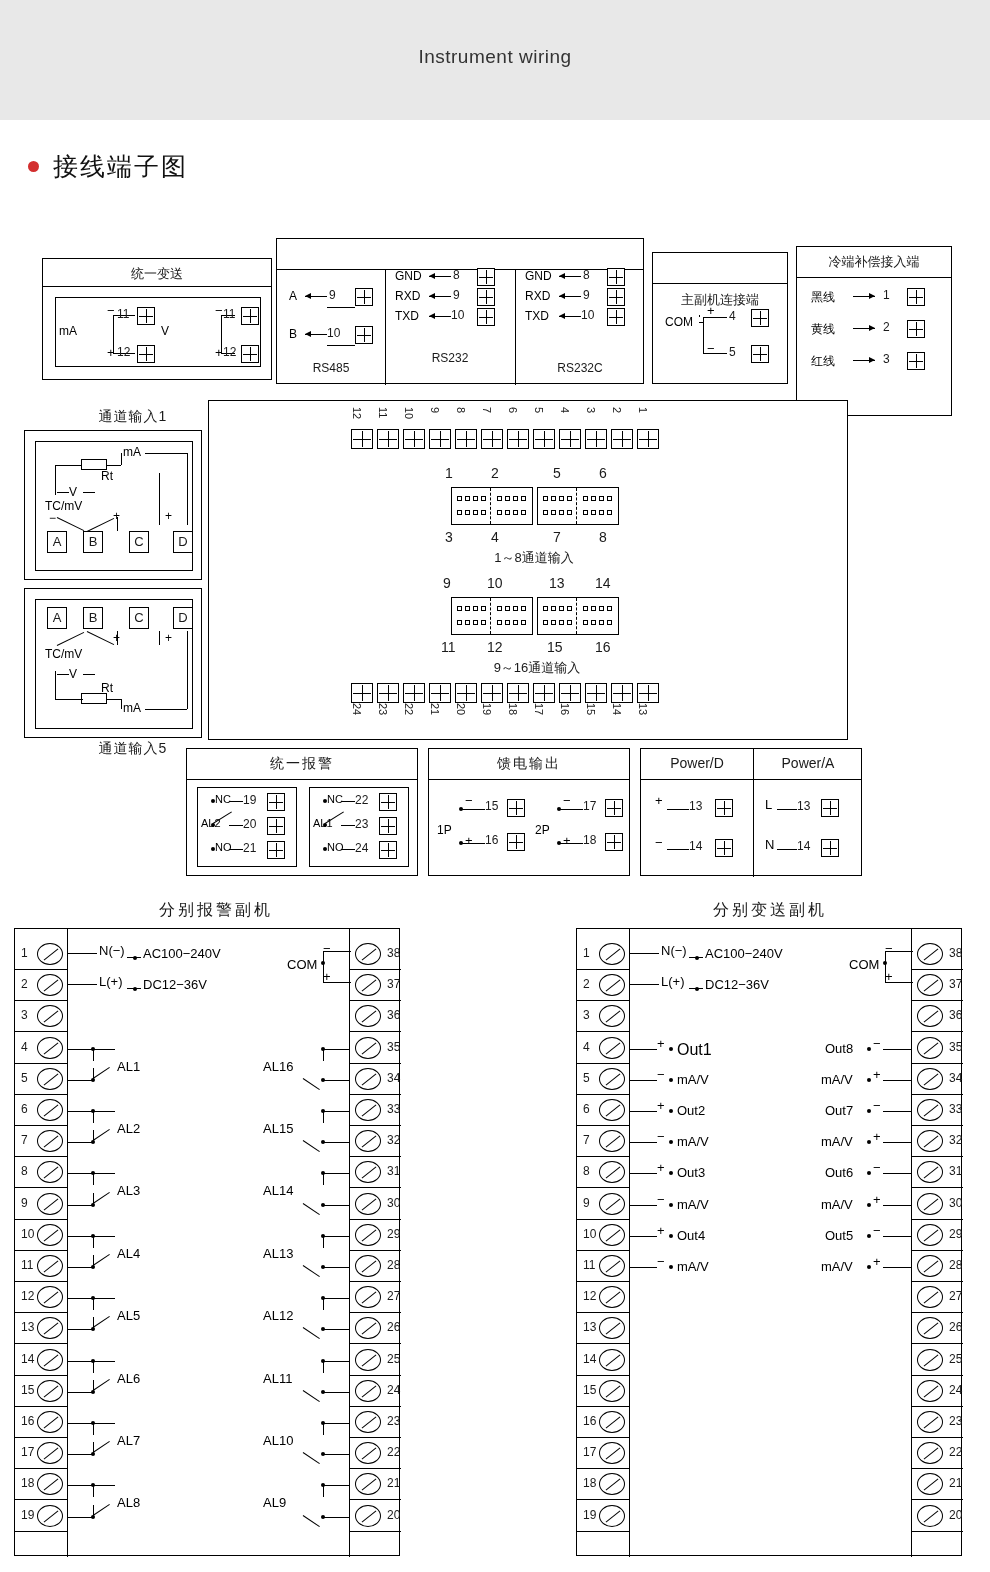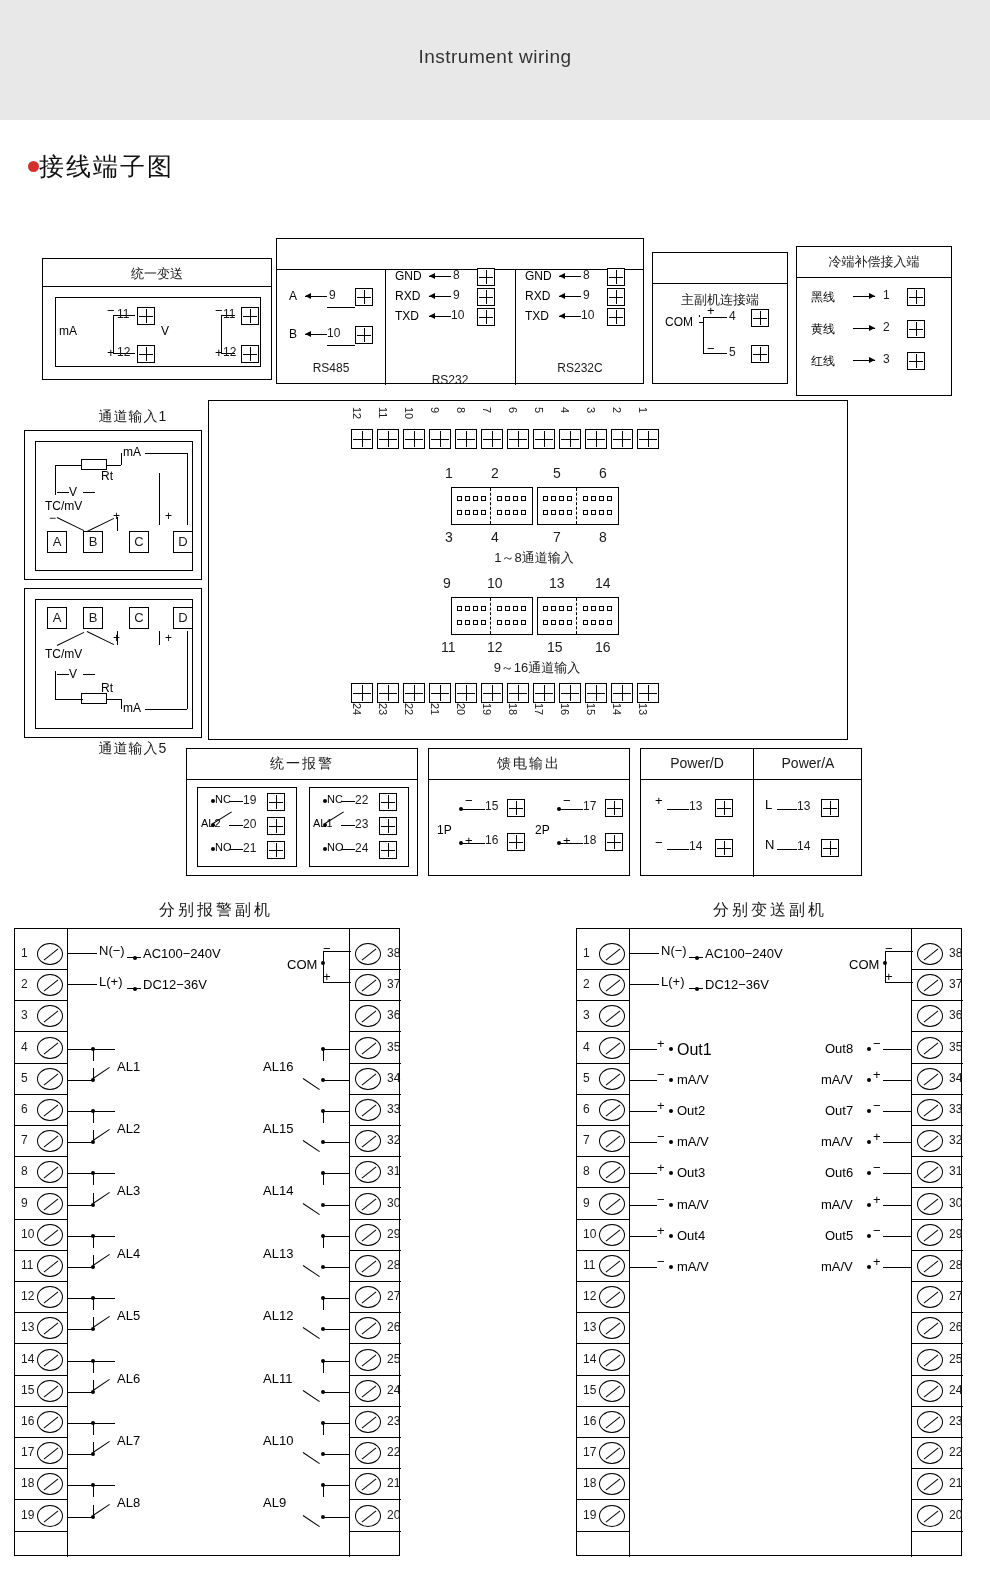--- a/index.html
+++ b/index.html
@@ -25,21 +25,21 @@
     font-weight: 400;
     line-height: 1.15;
   }
   .header .en {
     font-size: 19px; color: #333; letter-spacing: 0.5px;
     margin-top: -6px;
   }
   
   .sect-title {
     position: absolute; left: 28px; top: 150px;
-    display: flex; align-items: center; 
+    display: flex; align-items: center; gap: 14px;
   }
   .sect-title .dot {
     width: 11px; height: 11px; border-radius: 50%;
     background: #d32f2f; display: inline-block;
   }
   .sect-title .txt { font-size: 25px; letter-spacing: 2px; color:#111; }
 
   
   .bx { position: absolute; border: 1px solid #000; background:#fff; }
   .lbl { position: absolute; font-size: 12px; color:#000; white-space: nowrap; }
@@ -145,21 +145,21 @@
   <div class="arrow-l" style="left:28px;top:53.5px;"></div>
   <div class="line hl" style="left:28px;top:95px;width:22px;"></div>
   <div class="arrow-l" style="left:28px;top:91.5px;"></div>
   <div class="num" style="left:52px;top:49px;">9</div>
   <div class="num" style="left:50px;top:87px;">10</div>
   <div class="line hl" style="left:50px;top:68px;width:28px;"></div>
   <div class="line hl" style="left:50px;top:106px;width:28px;"></div>
   <div class="screw" style="left:78px;top:49px;"></div>
   <div class="screw" style="left:78px;top:87px;"></div>
 
-  <div class="cap" style="left:108px;top:134px;width:130px;font-size:12px;">RS232</div>
+  <div class="cap" style="left:108px;top:112px;width:130px;font-size:12px;">RS232</div>
   <div class="lbl" style="left:118px;top:30px;">GND</div>
   <div class="lbl" style="left:118px;top:50px;">RXD</div>
   <div class="lbl" style="left:118px;top:70px;">TXD</div>
   <div class="line hl" style="left:152px;top:37px;width:22px;"></div>
   <div class="arrow-l" style="left:152px;top:33.5px;"></div>
   <div class="line hl" style="left:152px;top:57px;width:22px;"></div>
   <div class="arrow-l" style="left:152px;top:53.5px;"></div>
   <div class="line hl" style="left:152px;top:77px;width:22px;"></div>
   <div class="arrow-l" style="left:152px;top:73.5px;"></div>
   <div class="num" style="left:176px;top:29px;">8</div>
@@ -197,21 +197,21 @@
   <div class="line hl" style="left:46px;top:69px;width:4px;"></div>
   <div class="line vl" style="left:50px;top:64px;height:36px;"></div>
   <div class="line hl" style="left:50px;top:64px;width:24px;"></div>
   <div class="line hl" style="left:50px;top:100px;width:24px;"></div>
   <div class="num" style="left:76px;top:56px;">4</div>
   <div class="num" style="left:76px;top:92px;">5</div>
   <div class="screw" style="left:98px;top:56px;"></div>
   <div class="screw" style="left:98px;top:92px;"></div>
 </div>
 
-<div class="bx" style="left:796px; top:246px; width:156px; height:150px;">
+<div class="bx" style="left:796px; top:246px; width:156px; height:170px;">
   <div class="cap" style="left:0;top:6px;width:100%;font-size:13px;">冷端补偿接入端</div>
   <div class="hdiv" style="left:0;top:30px;width:100%;"></div>
 
   <div class="lbl" style="left:14px;top:42px;">黑线</div>
   <div class="lbl" style="left:14px;top:74px;">黄线</div>
   <div class="lbl" style="left:14px;top:106px;">红线</div>
 
   <div class="line hl" style="left:56px;top:49px;width:22px;"></div>
   <div class="arrow-r" style="left:72px;top:45.5px;"></div>
   <div class="line hl" style="left:56px;top:81px;width:22px;"></div>

